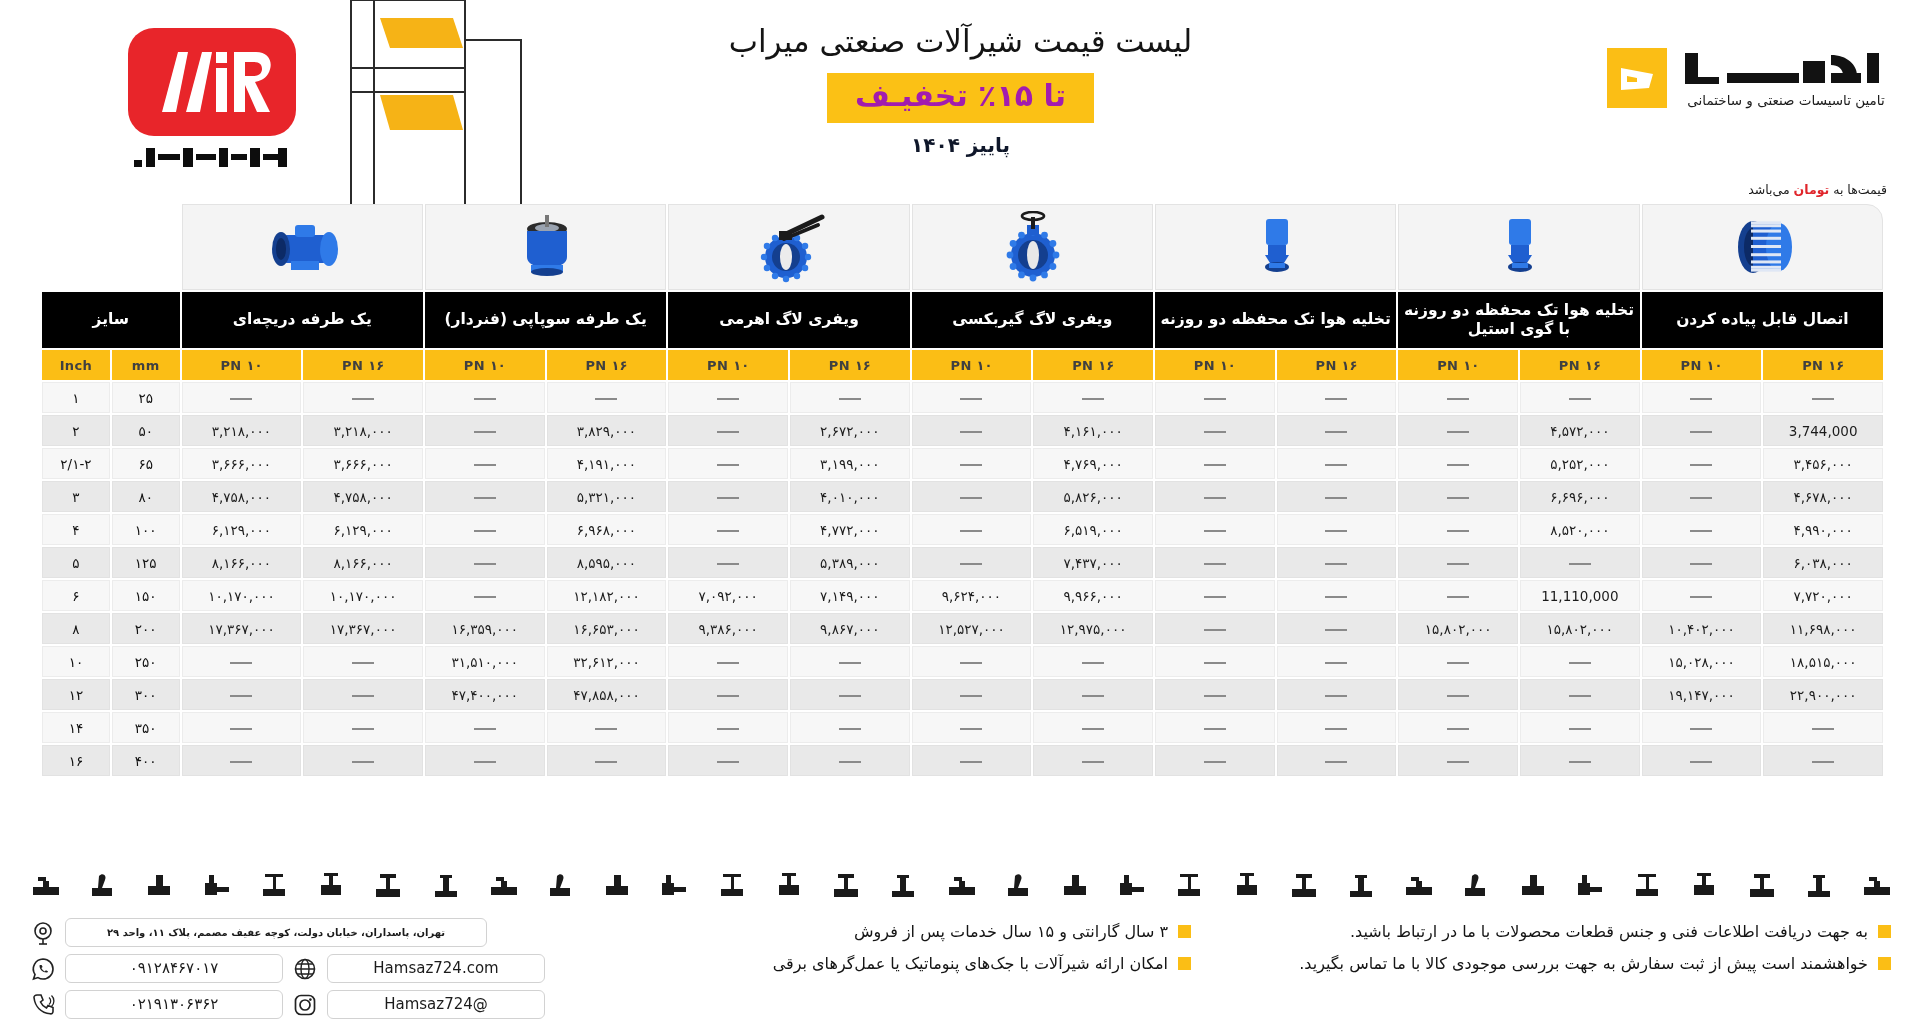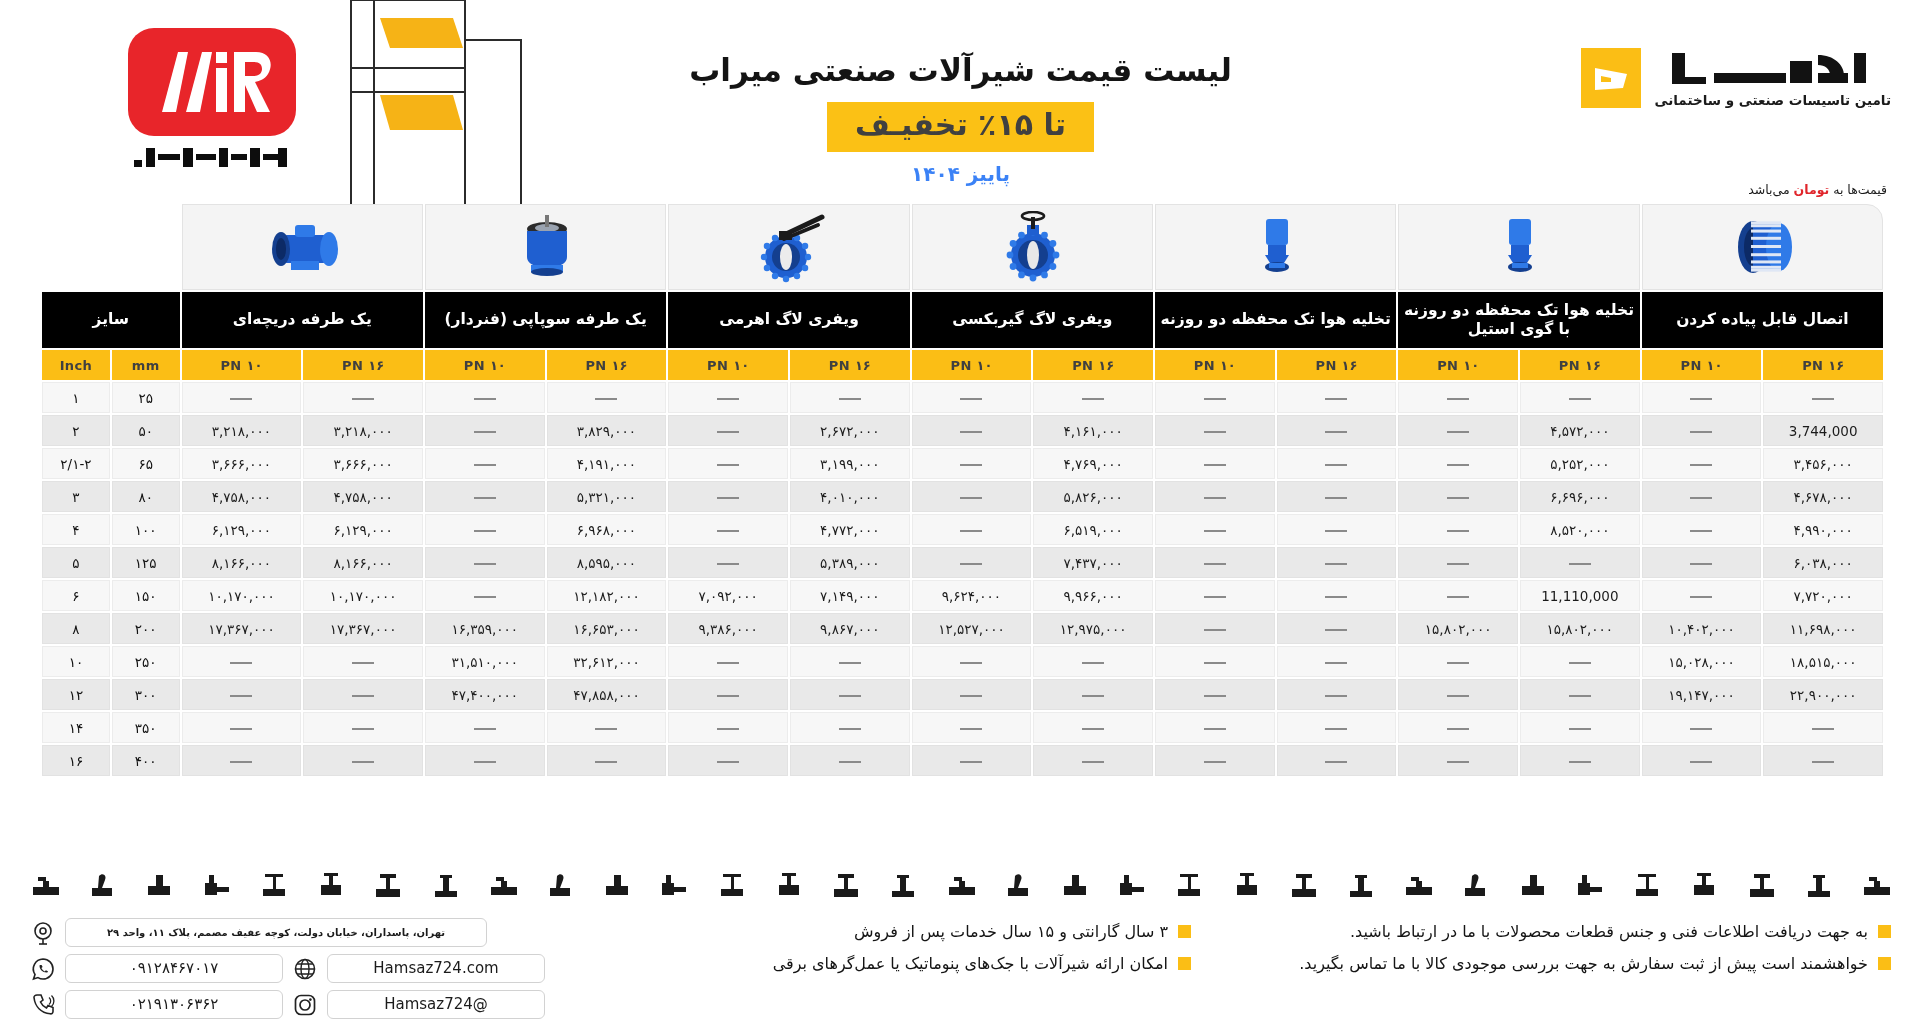--- a/index.html
+++ b/index.html
@@ -27,35 +27,34 @@
   .mirab-badge svg{position:absolute;left:0;top:0;}
   .mirab-word{margin-top:8px;height:26px;}
   
   .deco{position:absolute;left:345px;top:0px;width:250px;height:212px;}
   
   .title-block{
     position:absolute;left:0;right:0;top:22px;text-align:center;
     pointer-events:none;
   }
   .main-title{
-    font-size:31px;font-weight:bold;color:#141414;letter-spacing:0px;
+    font-size:31px;font-weight:normal;color:#141414;letter-spacing:0px;
     line-height:1.25;
-    margin-top:29px;
   }
   .discount-badge{
-    display:inline-block;background:#fbc115;color:#404040;
+    display:inline-block;background:#fbc115;color:#a21caf;
     font-size:30px;font-weight:bold;
     padding:6px 28px 10px 28px;margin-top:12px;line-height:1.15;
   }
   .season{
-    font-size:20px;font-weight:bold;color:#3b82f6;margin-top:10px;
+    font-size:20px;font-weight:bold;color:#0f172a;margin-top:10px;
   }
   
   .hamsaz{
-    position:absolute;right:30px;top:48px;display:flex;align-items:center;gap:14px;font-weight:bold;
+    position:absolute;right:30px;top:48px;display:flex;align-items:center;gap:14px;
   }
   .hamsaz-mark{
     width:60px;height:60px;background:#fbc115;position:relative;flex:none;
   }
   .hamsaz-text{text-align:center;}
   .hamsaz-name{height:40px;}
   .hamsaz-tag{font-size:13.5px;color:#1b1b1b;margin-top:3px;white-space:nowrap;}
   .currency-note{
     position:absolute;right:34px;top:182px;font-size:12.5px;color:#1b1b1b;
   }

